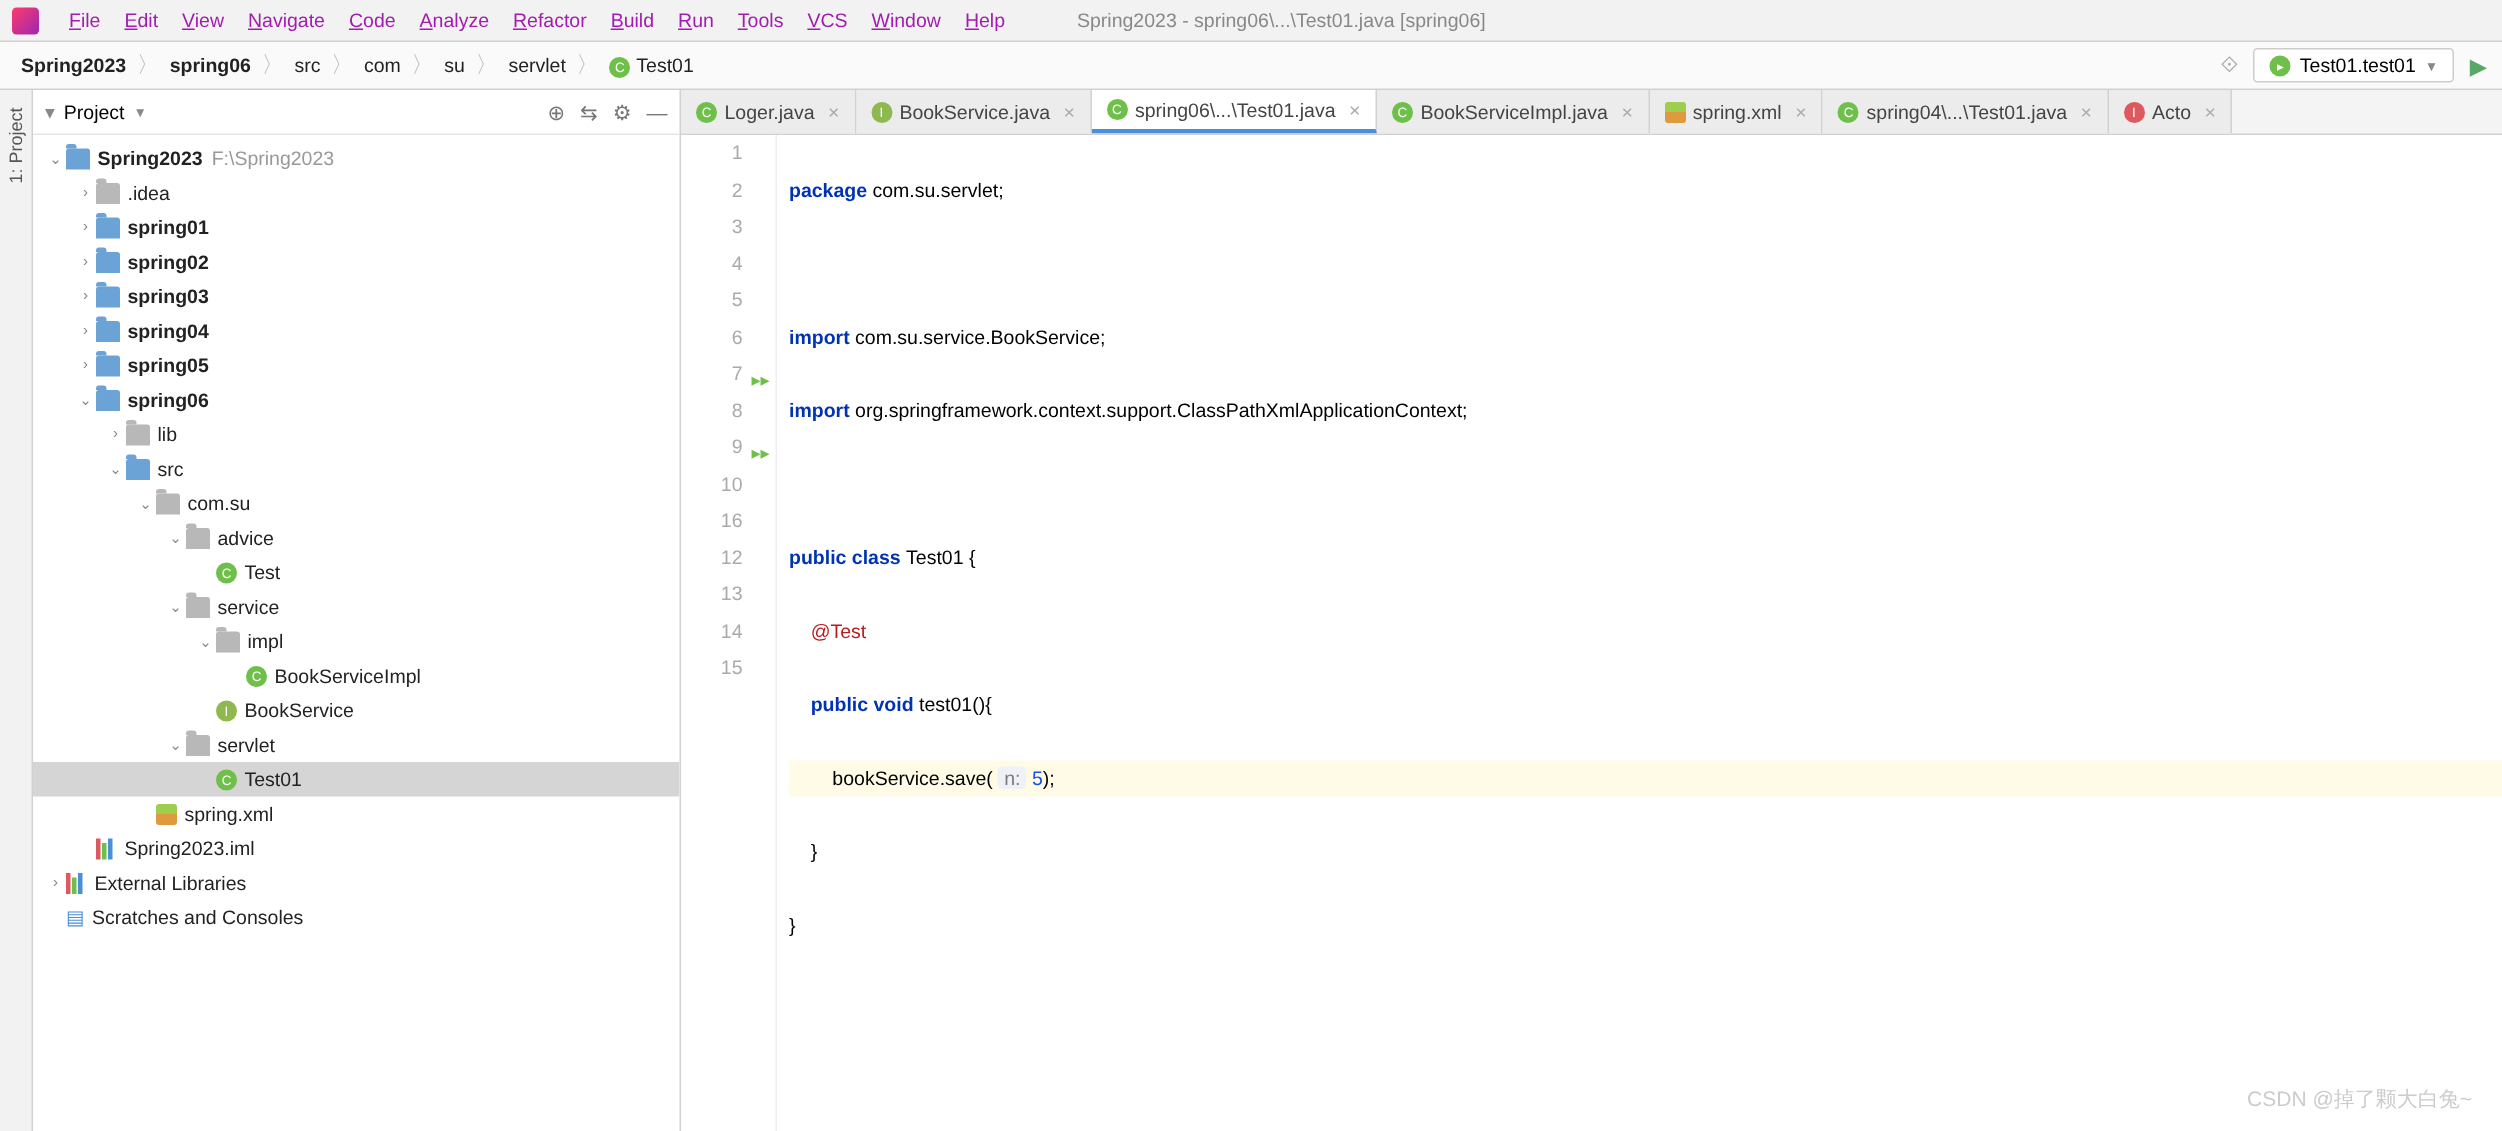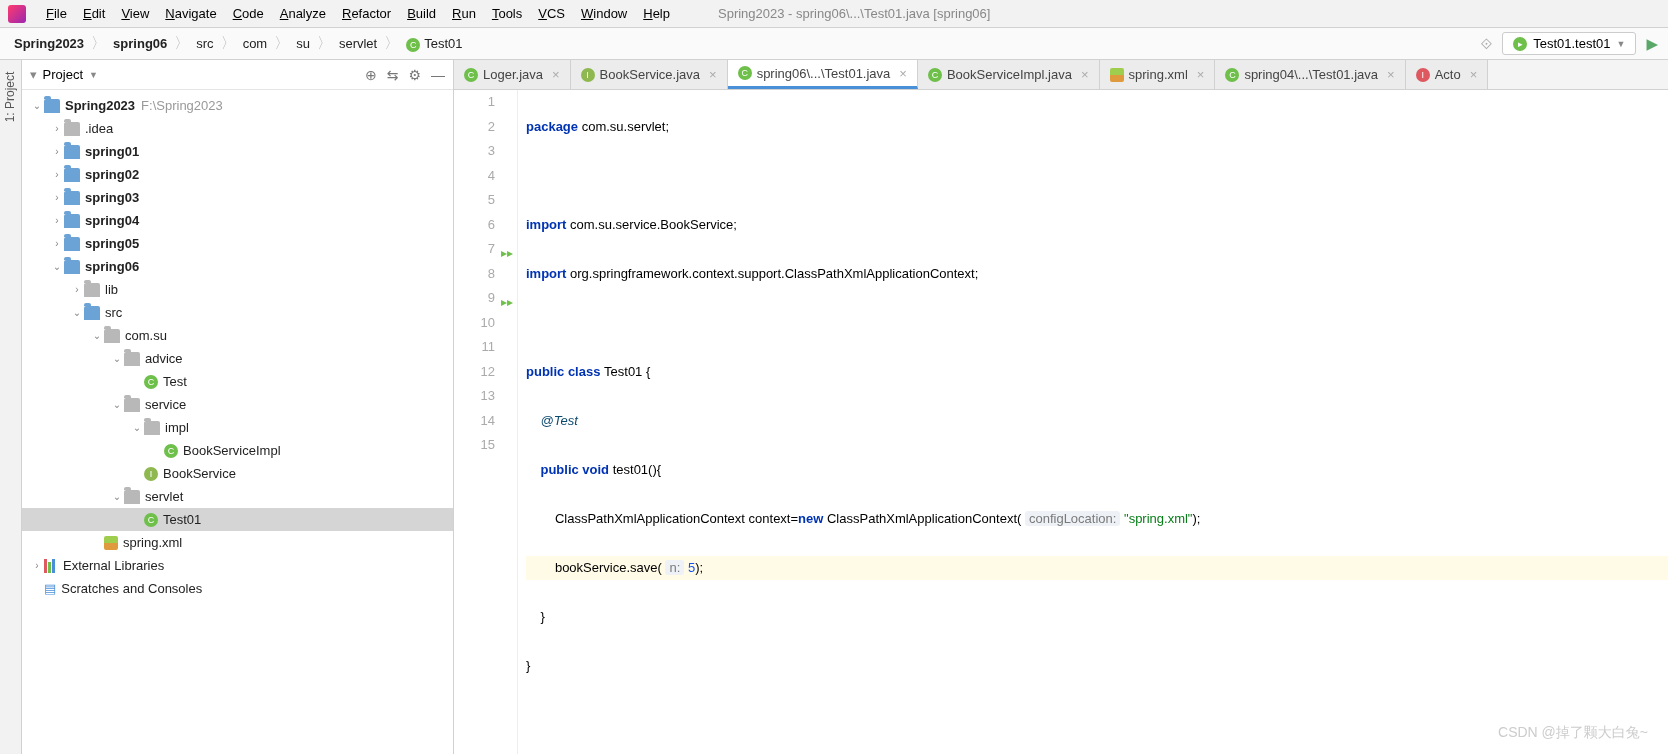--- a/index.html
+++ b/index.html
@@ -1,19 +1,19 @@
 <!DOCTYPE html>
 <html><head>
 <meta charset="utf-8">
 <style>
 * { margin: 0; padding: 0; box-sizing: border-box; font-family: "Segoe UI", Arial, sans-serif; font-size: 13px; }
 body { background: #fff; width: 1668px; height: 754px; overflow: hidden; position: relative; }
 .menubar { height: 28px; display: flex; align-items: center; padding: 0 8px; border-bottom: 1px solid #d1d1d1; background: #f2f2f2; }
 .menubar .logo { width: 18px; height: 18px; background: linear-gradient(135deg,#ff3b6d,#9c27b0); border-radius: 3px; margin-right: 12px; }
-.menubar .menu-item { padding: 0 8px; cursor: pointer; color: #000000; margin-top: 28px; }
+.menubar .menu-item { padding: 0 8px; cursor: pointer; color: #a21caf; margin-top: 28px; }
 .menubar .menu-item u { text-decoration: underline; }
 .menubar .title-text { color: #888; margin-left: 40px; }
 .navbar { height: 32px; display: flex; align-items: center; justify-content: space-between; padding: 0 10px; background: #fafafa; border-bottom: 1px solid #d1d1d1; }
 .breadcrumbs { display: flex; align-items: center; gap: 2px; }
 .crumb { padding: 0 4px; color: #222; }
 .crumb.bold { font-weight: 600; }
 .crumb-sep { color: #bbb; padding: 0 1px; font-size: 15px; }
 .nav-right { display: flex; align-items: center; gap: 10px; }
 .run-config { border: 1px solid #ccc; border-radius: 3px; padding: 3px 10px; display: flex; align-items: center; gap: 6px; background: #fff; }
 .icon-class { width: 14px; height: 14px; border-radius: 50%; display: inline-flex; align-items: center; justify-content: center; font-size: 9px; color: #fff; }
@@ -51,21 +51,21 @@
 .tab .close { color: #aaa; font-size: 13px; margin-left: 4px; }
 .editor { flex: 1; display: flex; font-family: "JetBrains Mono", Consolas, monospace; font-size: 14px; line-height: 24.5px; }
 .gutter { width: 64px; text-align: right; color: #aaa; padding-right: 22px; user-select: none; background: #fff; border-right: 1px solid #eee; position: relative; }
 .gutter .line-no { height: 24.5px; }
 .gutter .marker { position: absolute; right: 4px; color: #6fbf4b; font-size: 12px; }
 .code { flex: 1; padding-left: 8px; white-space: pre; position: relative; }
 .code-line { height: 24.5px; }
 .code-line.highlight { background: #fffbe6; }
 .kw { color: #0033b3; font-weight: 700; }
 .cls { color: #000; }
-.ann { color: #0c4a6e; font-style: italic; }
+.ann { color: #b91c1c; }
 .str { color: #067d17; }
 .num { color: #1750eb; }
 .pkg { color: #000; }
 .hint { background: #eef1f5; color: #7a7a7a; border-radius: 3px; padding: 0 4px; font-size: 13px; }
 .mth { color: #000; }
 .watermark { position: absolute; bottom: 12px; right: 20px; color: #ccc; font-size: 14px; }
 .chev { font-size: 9px; color: #888; }
 .run-btn { color: #59a869; font-size: 15px; }
 .compass { color: #aaa; font-size: 15px; }
 </style>
@@ -240,20 +240,30 @@
           <span class="icon-class c" style="margin-right:5px;">C</span>
           <span class="node-text">Test01</span>
         </div>
         <div class="tree-row">
           <span class="indent" style="width:60px"></span>
           <span class="arrow"></span>
           <span class="icon-xml" style="margin-right:5px;"></span>
           <span class="node-text">spring.xml</span>
         </div>
         <div class="tree-row">
+          <span class="indent" style="width:20px"></span>
+          <span class="arrow"></span>
+          <span class="lib-icon">
+            <span></span>
+            <span></span>
+            <span></span>
+          </span>
+          <span class="node-text">Spring2023.iml</span>
+        </div>
+        <div class="tree-row">
           <span class="indent" style="width:0px"></span>
           <span class="arrow">›</span>
           <span class="lib-icon">
             <span></span>
             <span></span>
             <span></span>
           </span>
           <span class="node-text">External Libraries</span>
         </div>
         <div class="tree-row">
@@ -308,38 +318,37 @@
           <div class="line-no">1</div>
           <div class="line-no">2</div>
           <div class="line-no">3</div>
           <div class="line-no">4</div>
           <div class="line-no">5</div>
           <div class="line-no">6</div>
           <div class="line-no">7</div>
           <div class="line-no">8</div>
           <div class="line-no">9</div>
           <div class="line-no">10</div>
-          <div class="line-no">11</div>
+          <div class="line-no">16</div>
           <div class="line-no">12</div>
           <div class="line-no">13</div>
           <div class="line-no">14</div>
           <div class="line-no">15</div>
           <div class="marker" style="top: 151px;">▸▸</div>
           <div class="marker" style="top: 200px;">▸▸</div>
         </div>
       <div class="code">
 <div class="code-line"><span class="kw">package</span><span class="pkg"> com.su.servlet;</span></div>
 <div class="code-line"></div>
 <div class="code-line"><span class="kw">import</span><span class="pkg"> com.su.service.BookService;</span></div>
 <div class="code-line"><span class="kw">import</span><span class="pkg"> org.springframework.context.support.ClassPathXmlApplicationContext;</span></div>
 <div class="code-line"></div>
 <div class="code-line"><span class="kw">public class </span><span class="cls">Test01</span><span> {</span></div>
 <div class="code-line"><span>    </span><span class="ann">@Test</span></div>
 <div class="code-line"><span>    </span><span class="kw">public void </span><span class="mth">test01</span><span>(){</span></div>
-<div class="code-line"><span>        </span><span>ClassPathXmlApplicationContext context=</span><span class="kw">new</span><span> ClassPathXmlApplicationContext( </span><span class="hint">configLocation:</span><span class="str"> "spring.xml"</span><span>);</span></div>
 <div class="code-line highlight"><span>        </span><span>bookService.save( </span><span class="hint">n:</span><span class="num"> 5</span><span>);</span></div>
 <div class="code-line"><span>    </span><span>}</span></div>
 <div class="code-line"><span>}</span></div>
 
       </div>
     </div>
   </div>
 </div>
 
 <div class="watermark">CSDN @掉了颗大白兔~</div>

